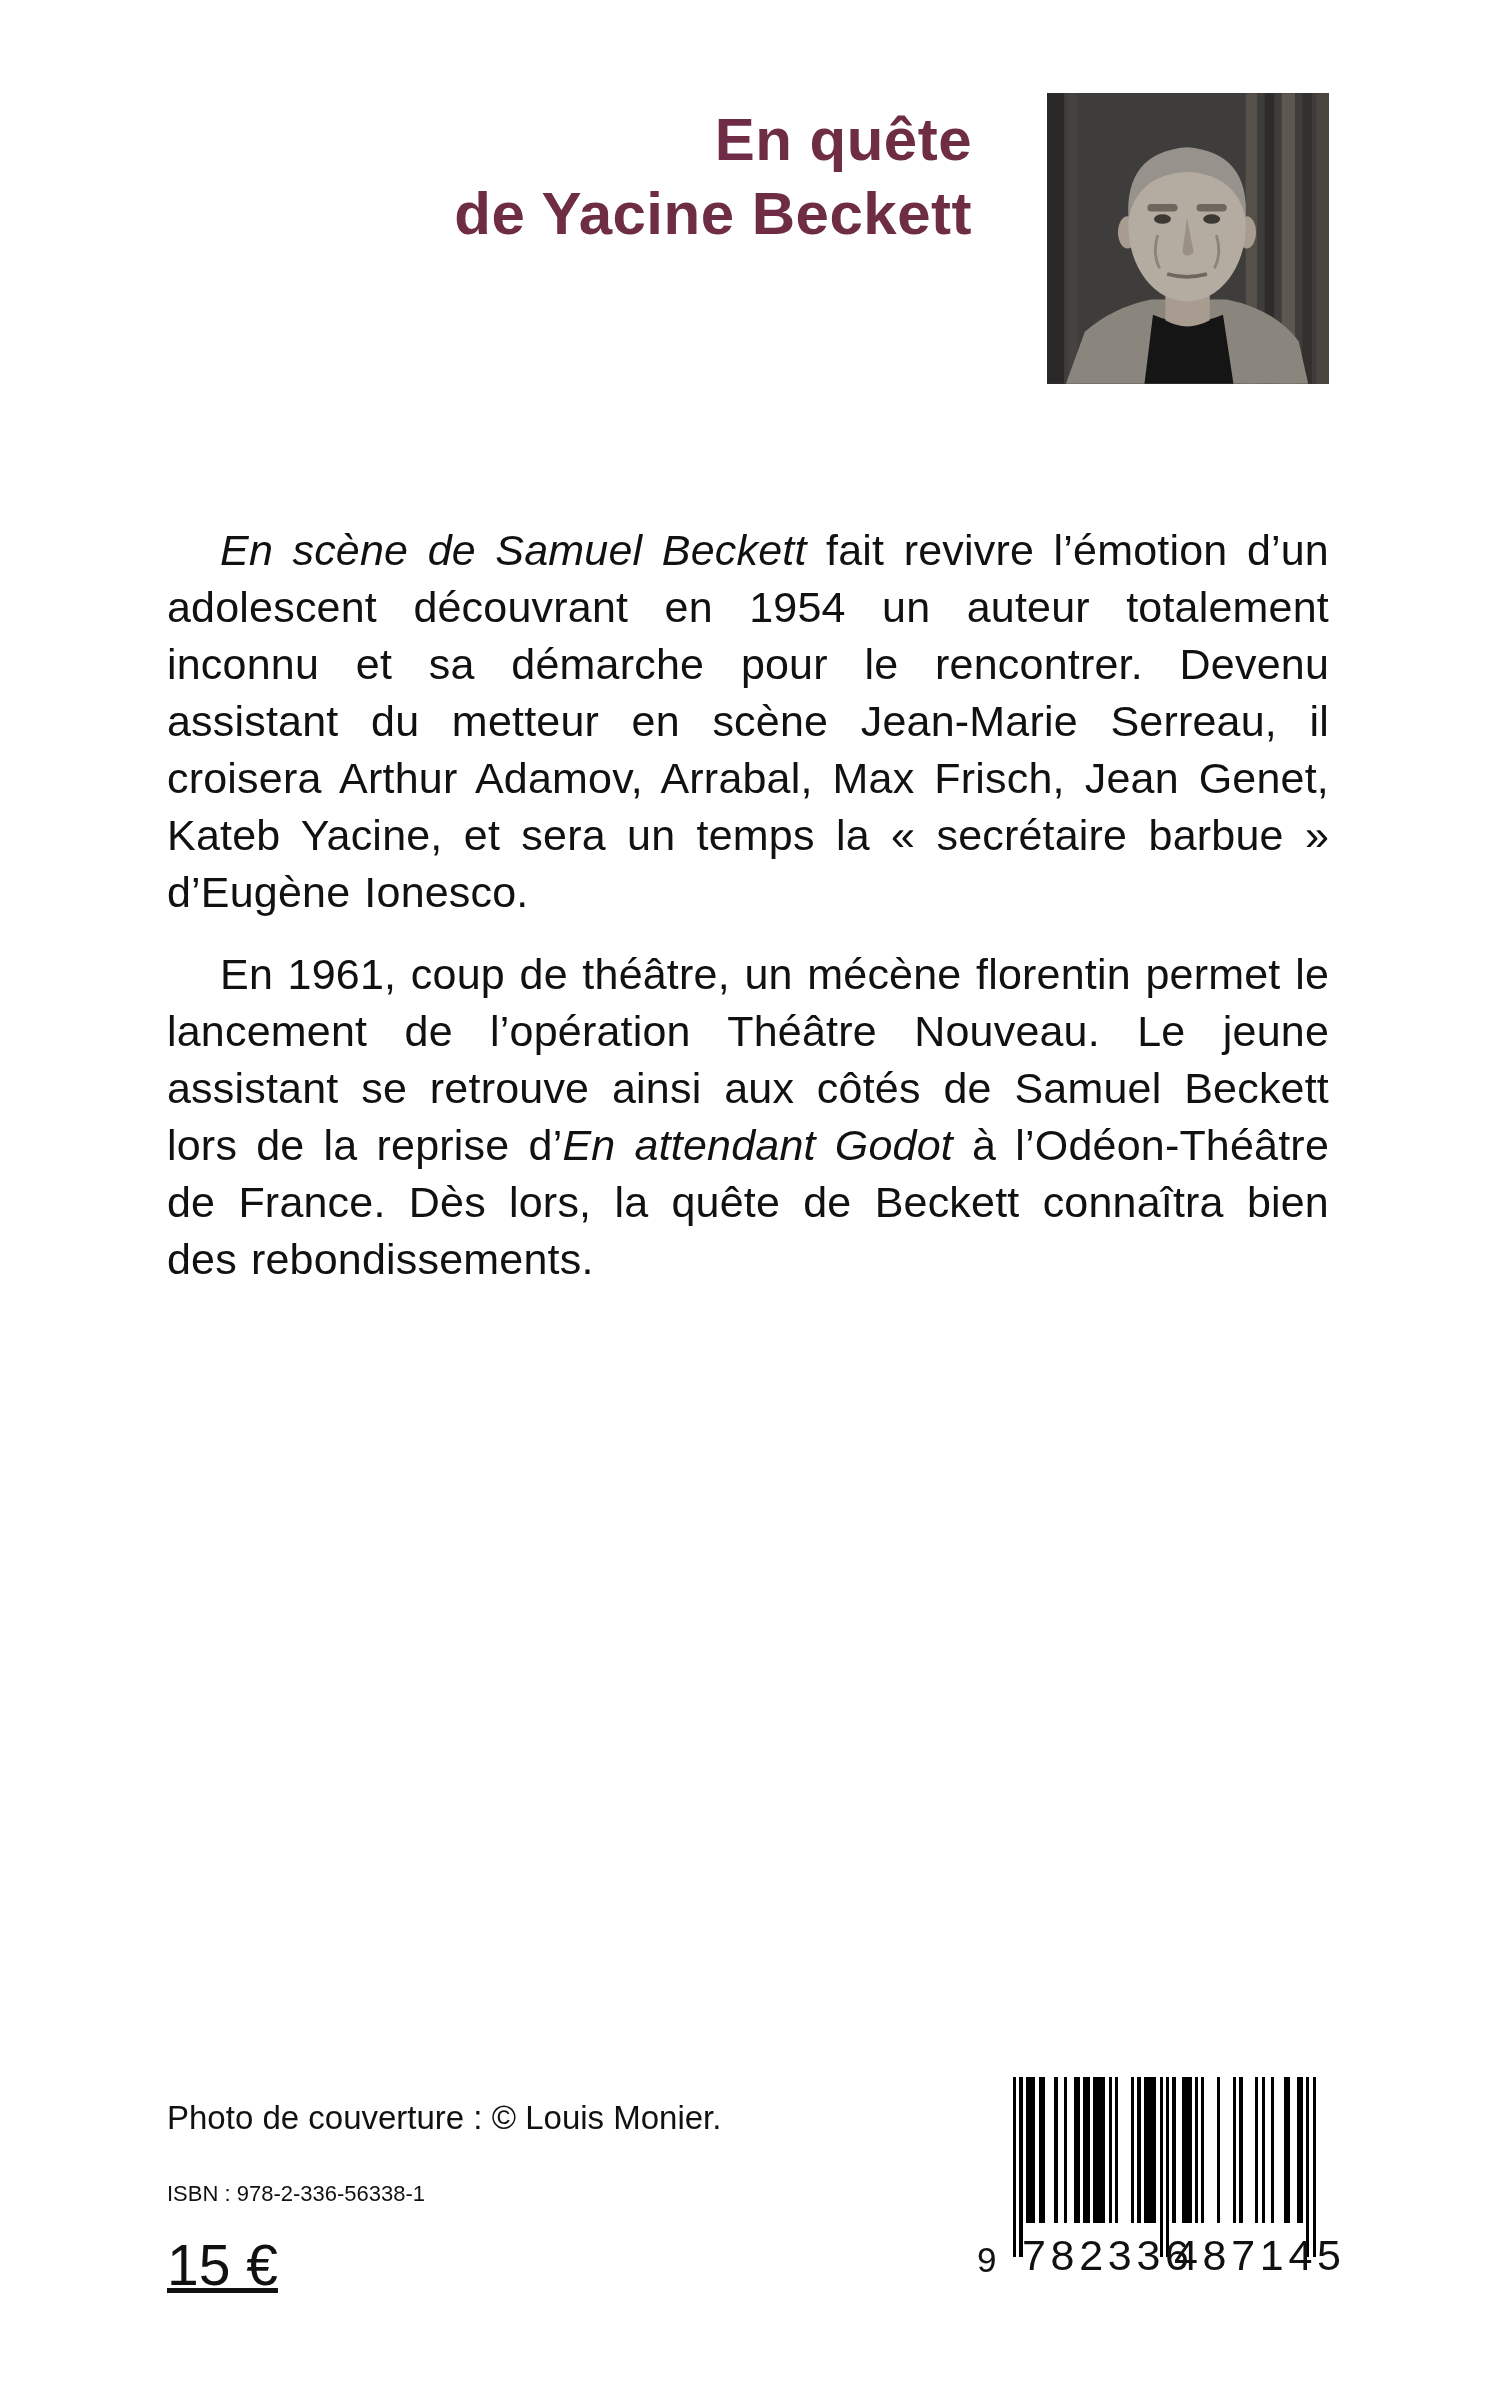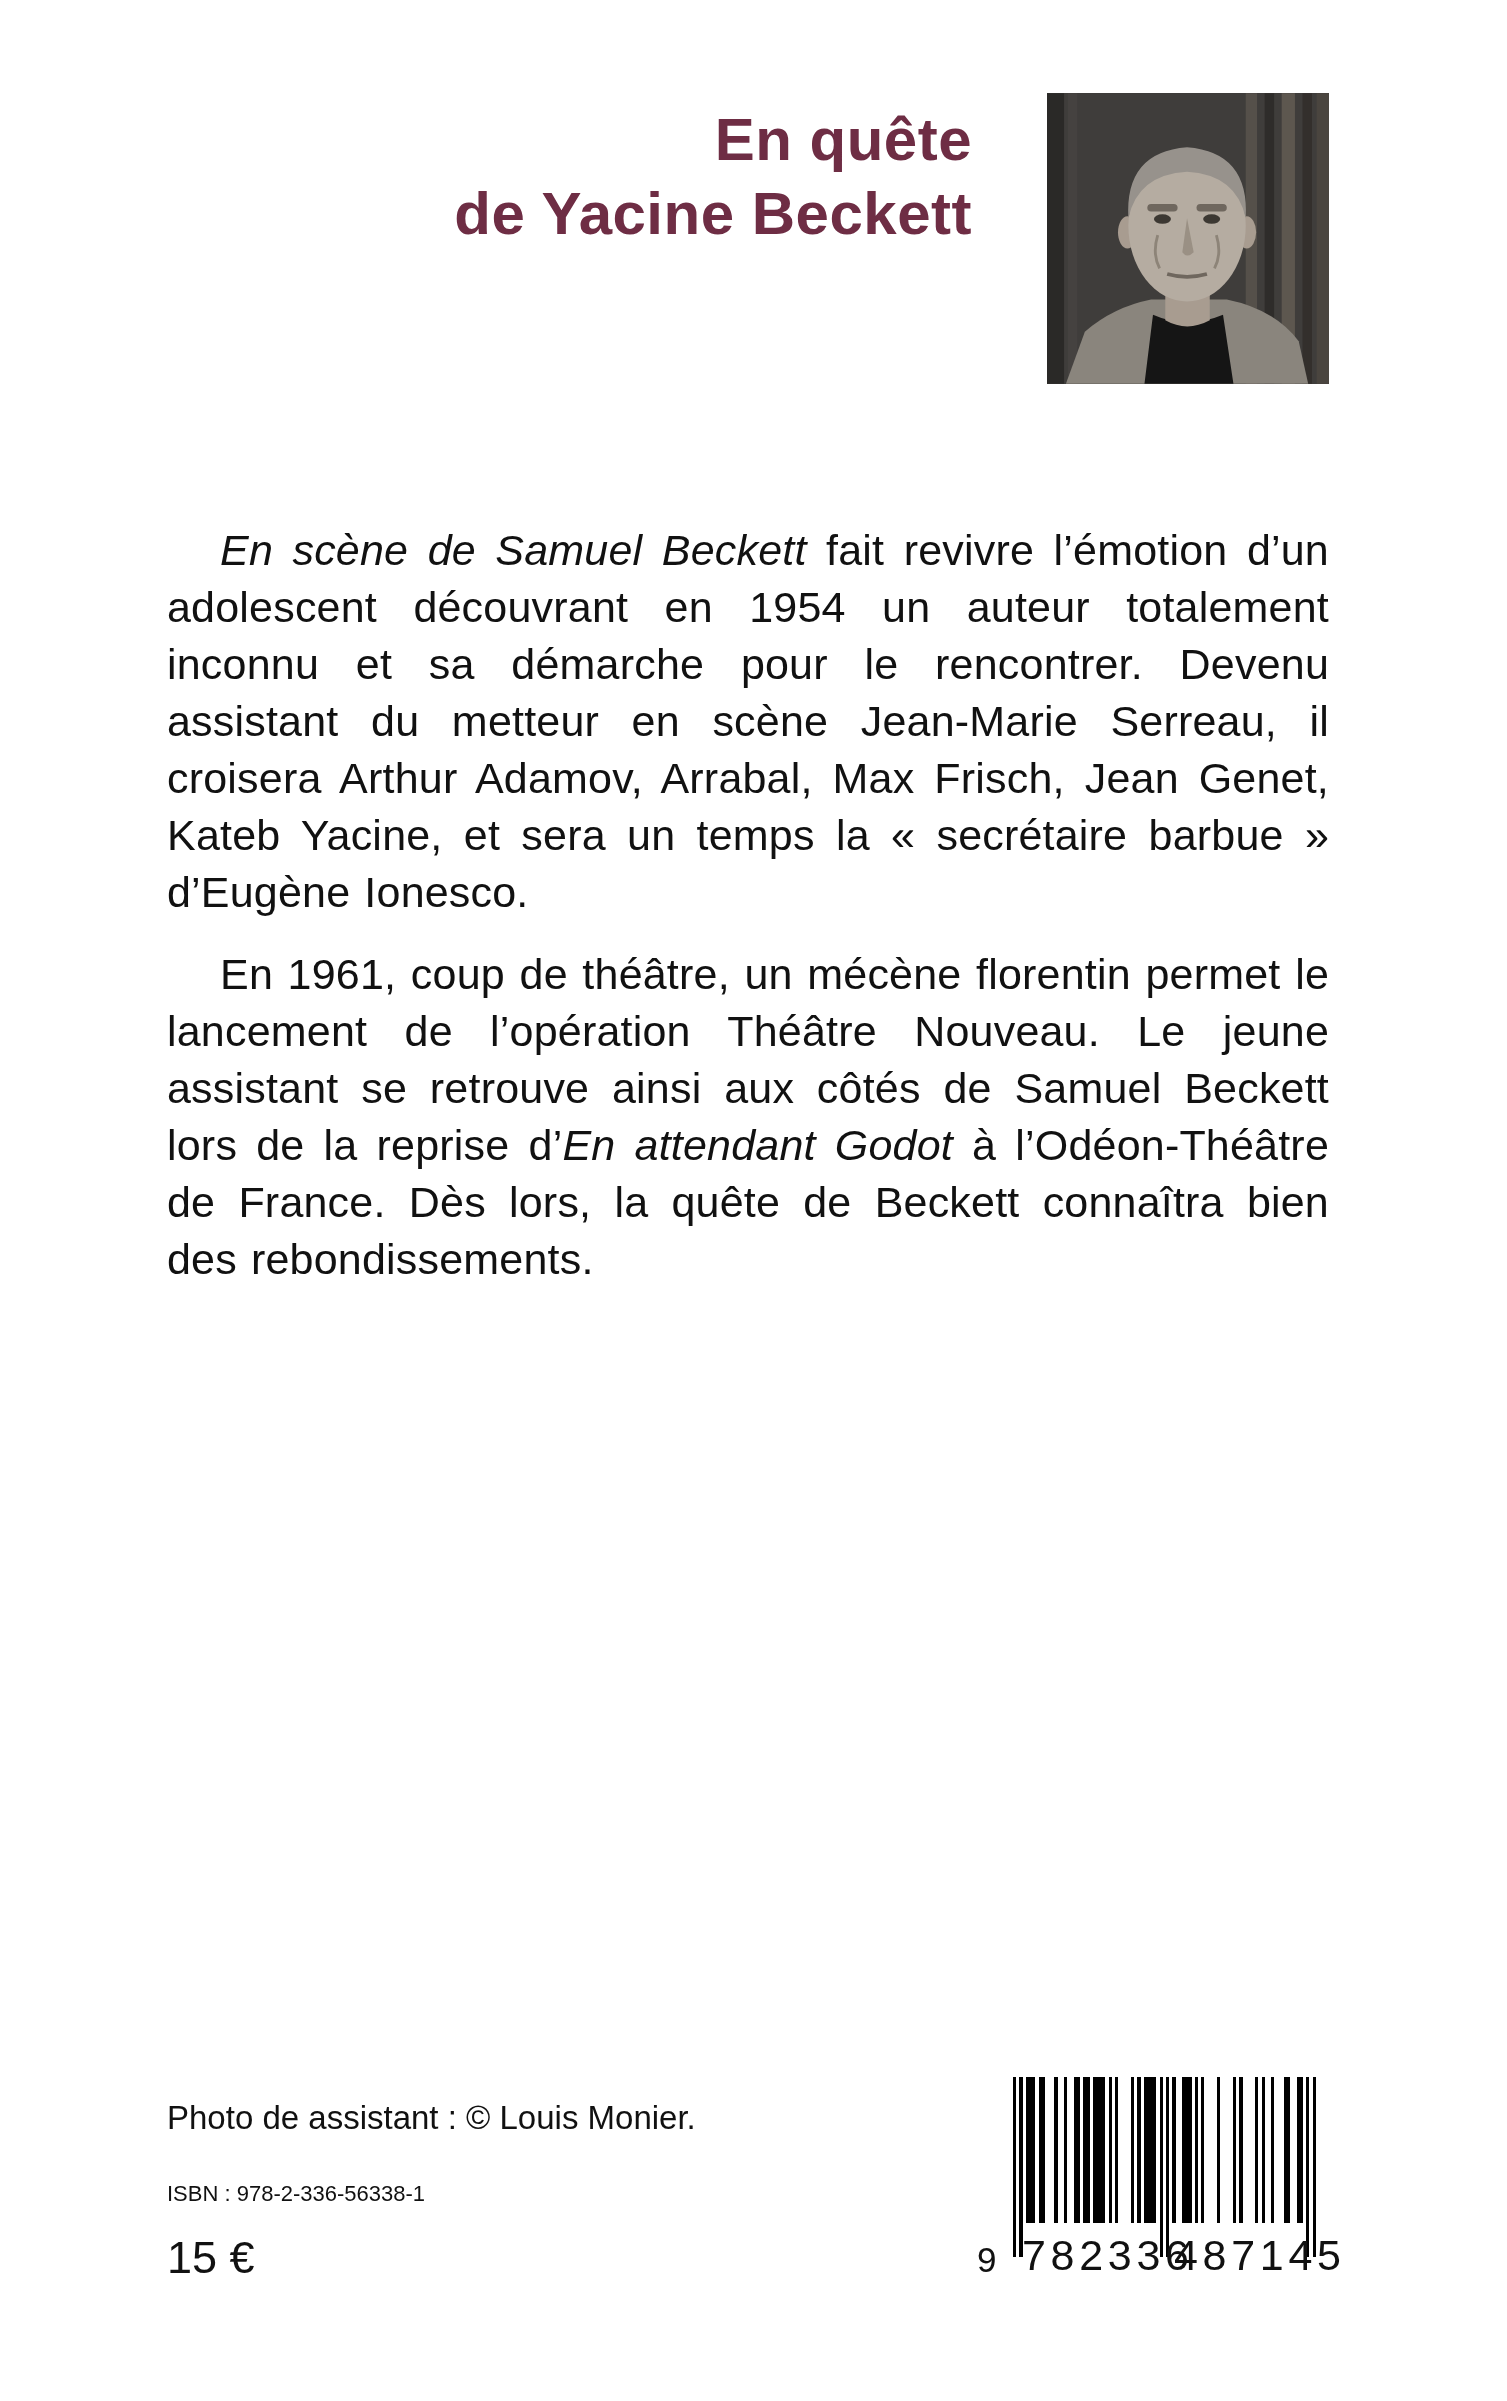--- a/index.html
+++ b/index.html
@@ -38,21 +38,21 @@
   .note {
     position:absolute; left:167px; top:1724px; width:1162px;
     font-size:42px; line-height:57px; font-style:italic;
     text-align:justify; letter-spacing:0.2px; word-spacing:1.9px;
   }
   .note b { font-weight:bold; }
 
   
   .credit { position:absolute; left:167px; top:2091px; font-size:33px; }
   .isbn   { position:absolute; left:167px; top:2173px; font-size:22px; }
-  .price  { position:absolute; left:167px; top:2224px; font-size:45px; }
+  .price  { position:absolute; left:167px; top:2224px; font-size:57px;text-decoration:underline; }
 
   
   .barcode { position:absolute; left:977px; top:2069px; width:360px; height:203px; background:#fff; }
   .barcode .bars { position:absolute; left:36px; top:0; display:flex; align-items:flex-start; }
   .module { width:3.2px; height:146px; flex:0 0 auto; }
   .module.bar { background:#000; }
   .module.guard { height:180px; }
   .bc-digit-lead {
     position:absolute; left:0; bottom:0; width:32px;
     font-size:35px; text-align:left;
@@ -101,21 +101,21 @@
       <path d="M179 150 Q185 170 177 185" stroke="#8d8478" stroke-width="3" fill="none"></path>
     </svg>
   </div>
 
   <div class="body-copy">
     <p><span class="it">En scène de Samuel Beckett</span><span> fait revivre l’émotion d’un adolescent découvrant en 1954 un auteur totalement inconnu et sa démarche pour le rencontrer. Devenu assistant du metteur en scène Jean-Marie Serreau, il croisera Arthur Adamov, Arrabal, Max Frisch, Jean Genet, Kateb Yacine, et sera un temps la « secrétaire barbue » d’Eugène Ionesco.</span></p>
     <p><span>En 1961, coup de théâtre, un mécène florentin permet le lancement de l’opération Théâtre Nouveau. Le jeune assistant se retrouve ainsi aux côtés de Samuel Beckett lors de la reprise d’</span><span class="it">En attendant Godot</span><span> à l’Odéon-Théâtre de France. Dès lors, la quête de Beckett connaîtra bien des rebondissements.</span></p>
   </div>
 
 
-  <div class="credit">Photo de assistant : © Louis Monier.</div>
+  <div class="credit">Photo de couverture : © Louis Monier.</div>
   <div class="isbn">ISBN : 978-2-336-56338-1</div>
   <div class="price">15 €</div>
 
   <div class="barcode">
     <div class="bars">
         <span class="module bar guard"></span>
         <span class="module guard"></span>
         <span class="module bar guard"></span>
         <span class="module"></span>
         <span class="module bar"></span>

